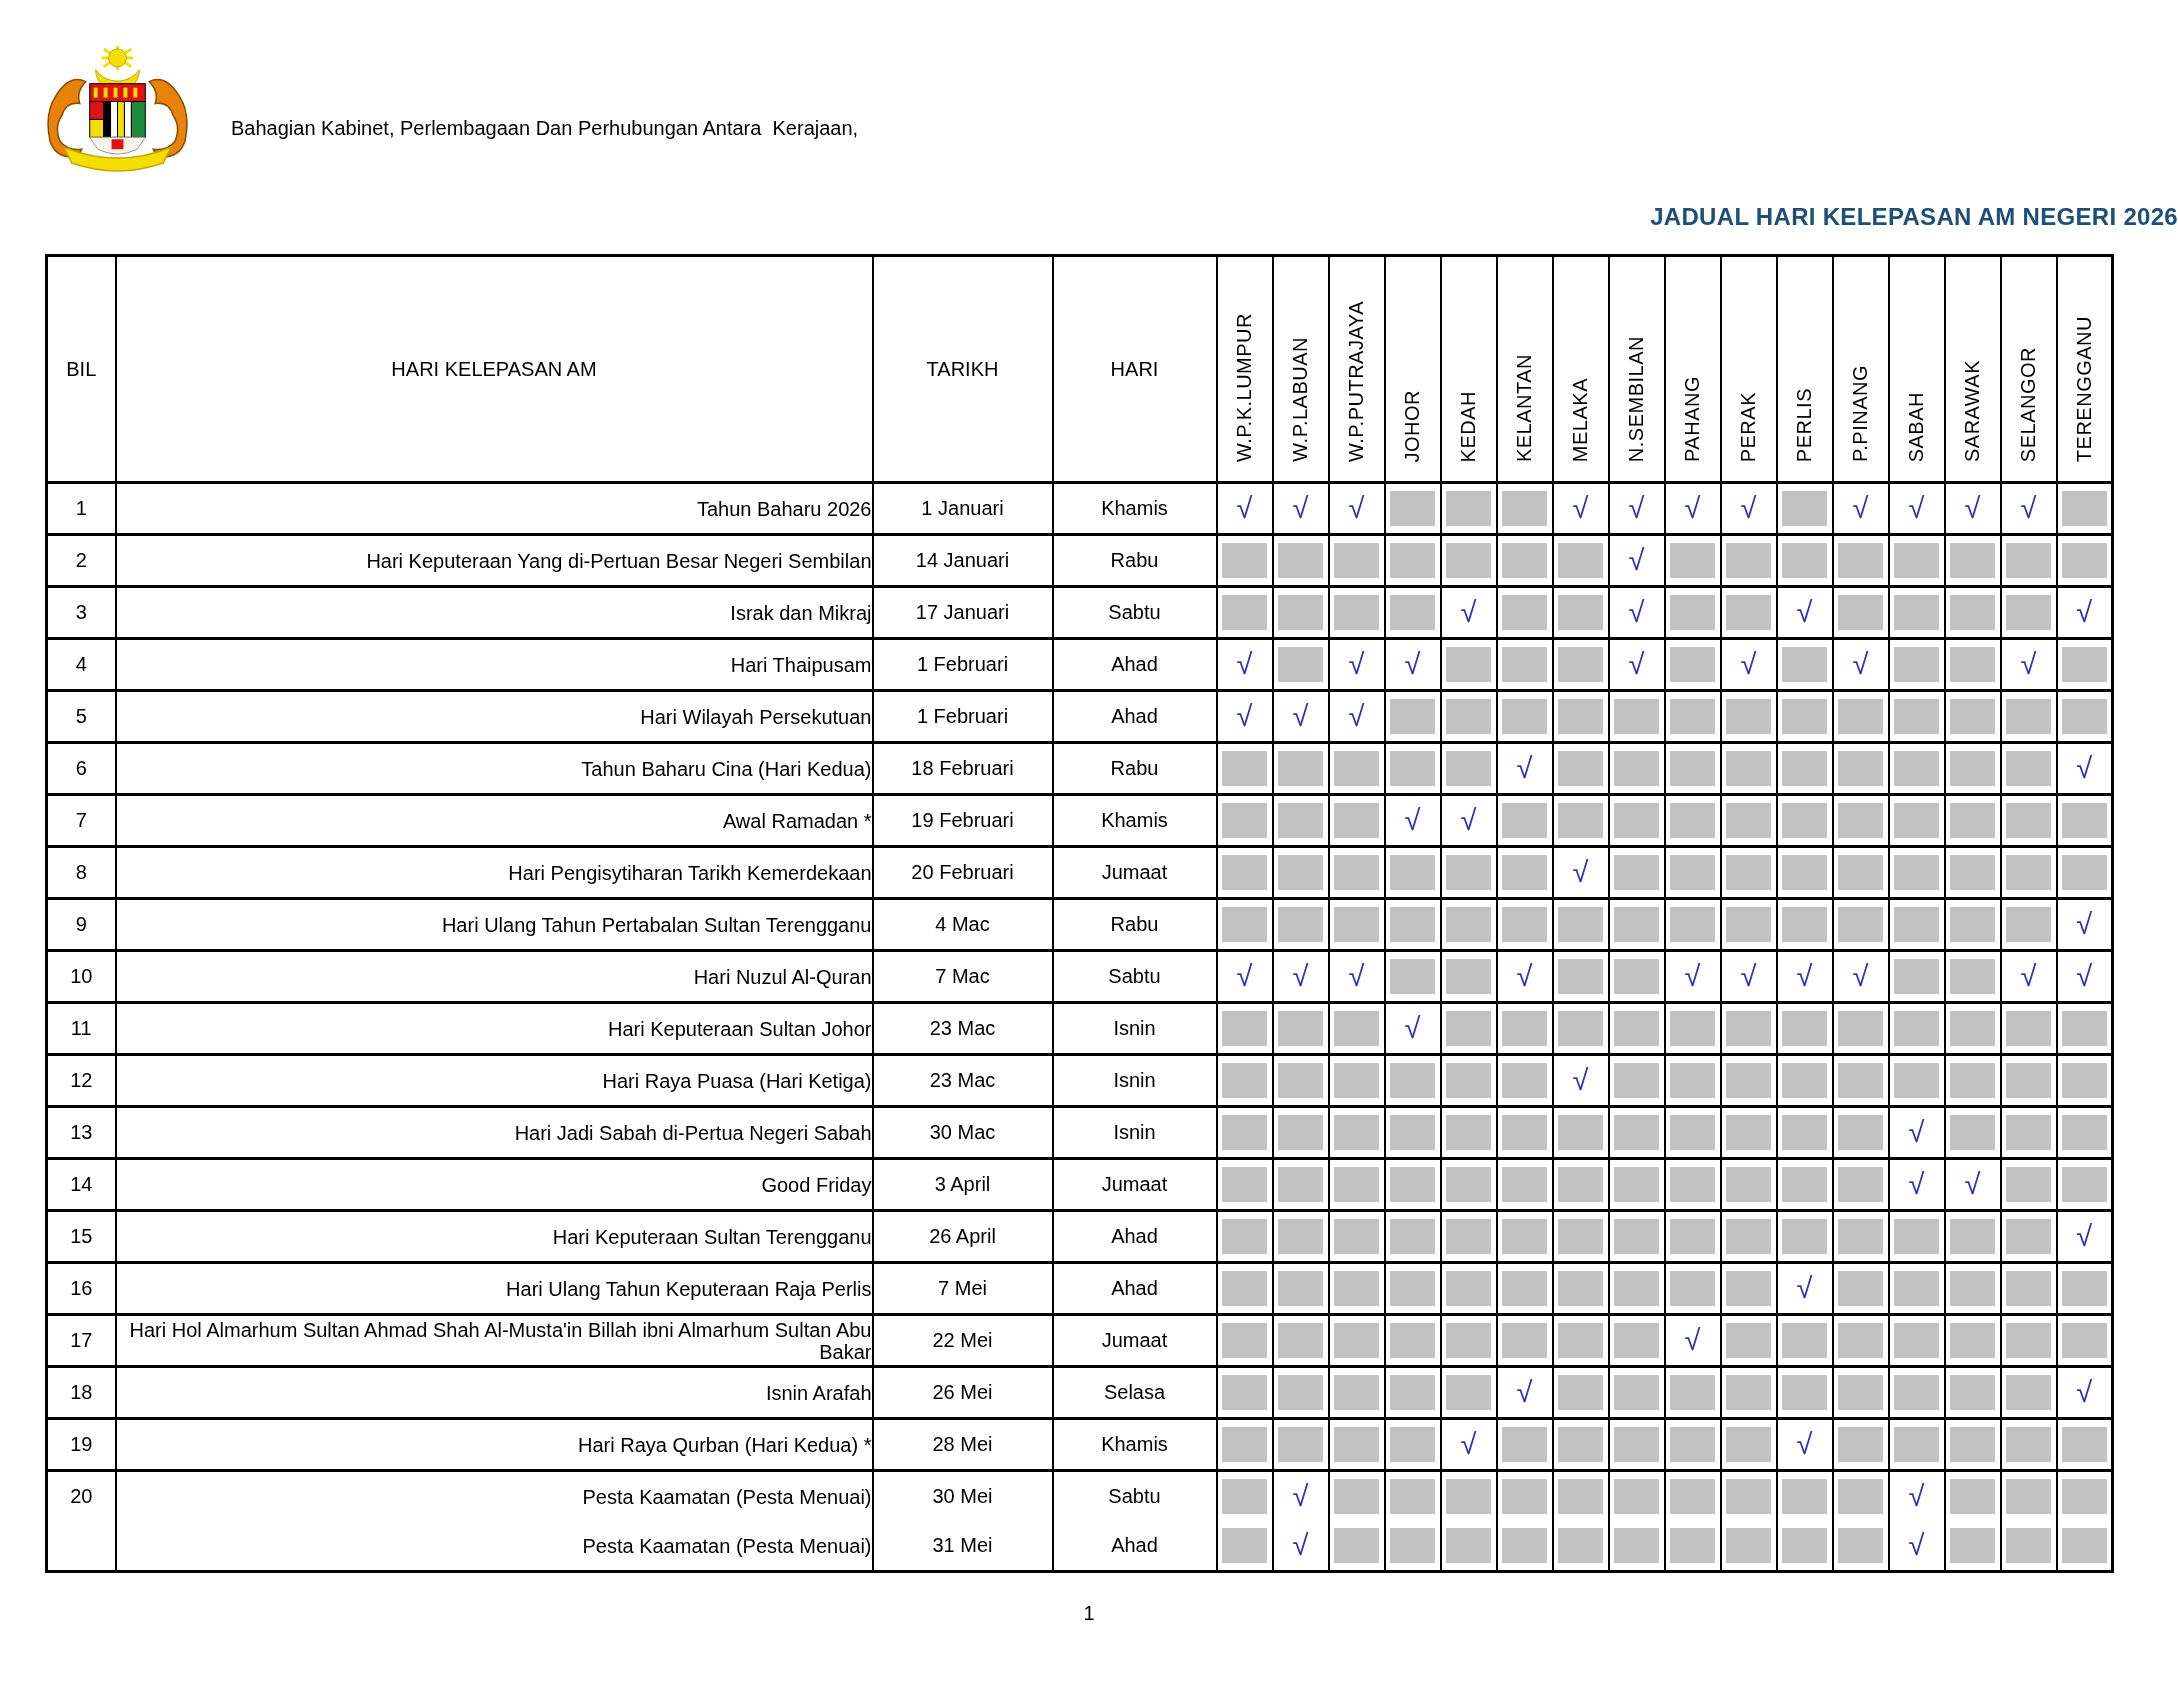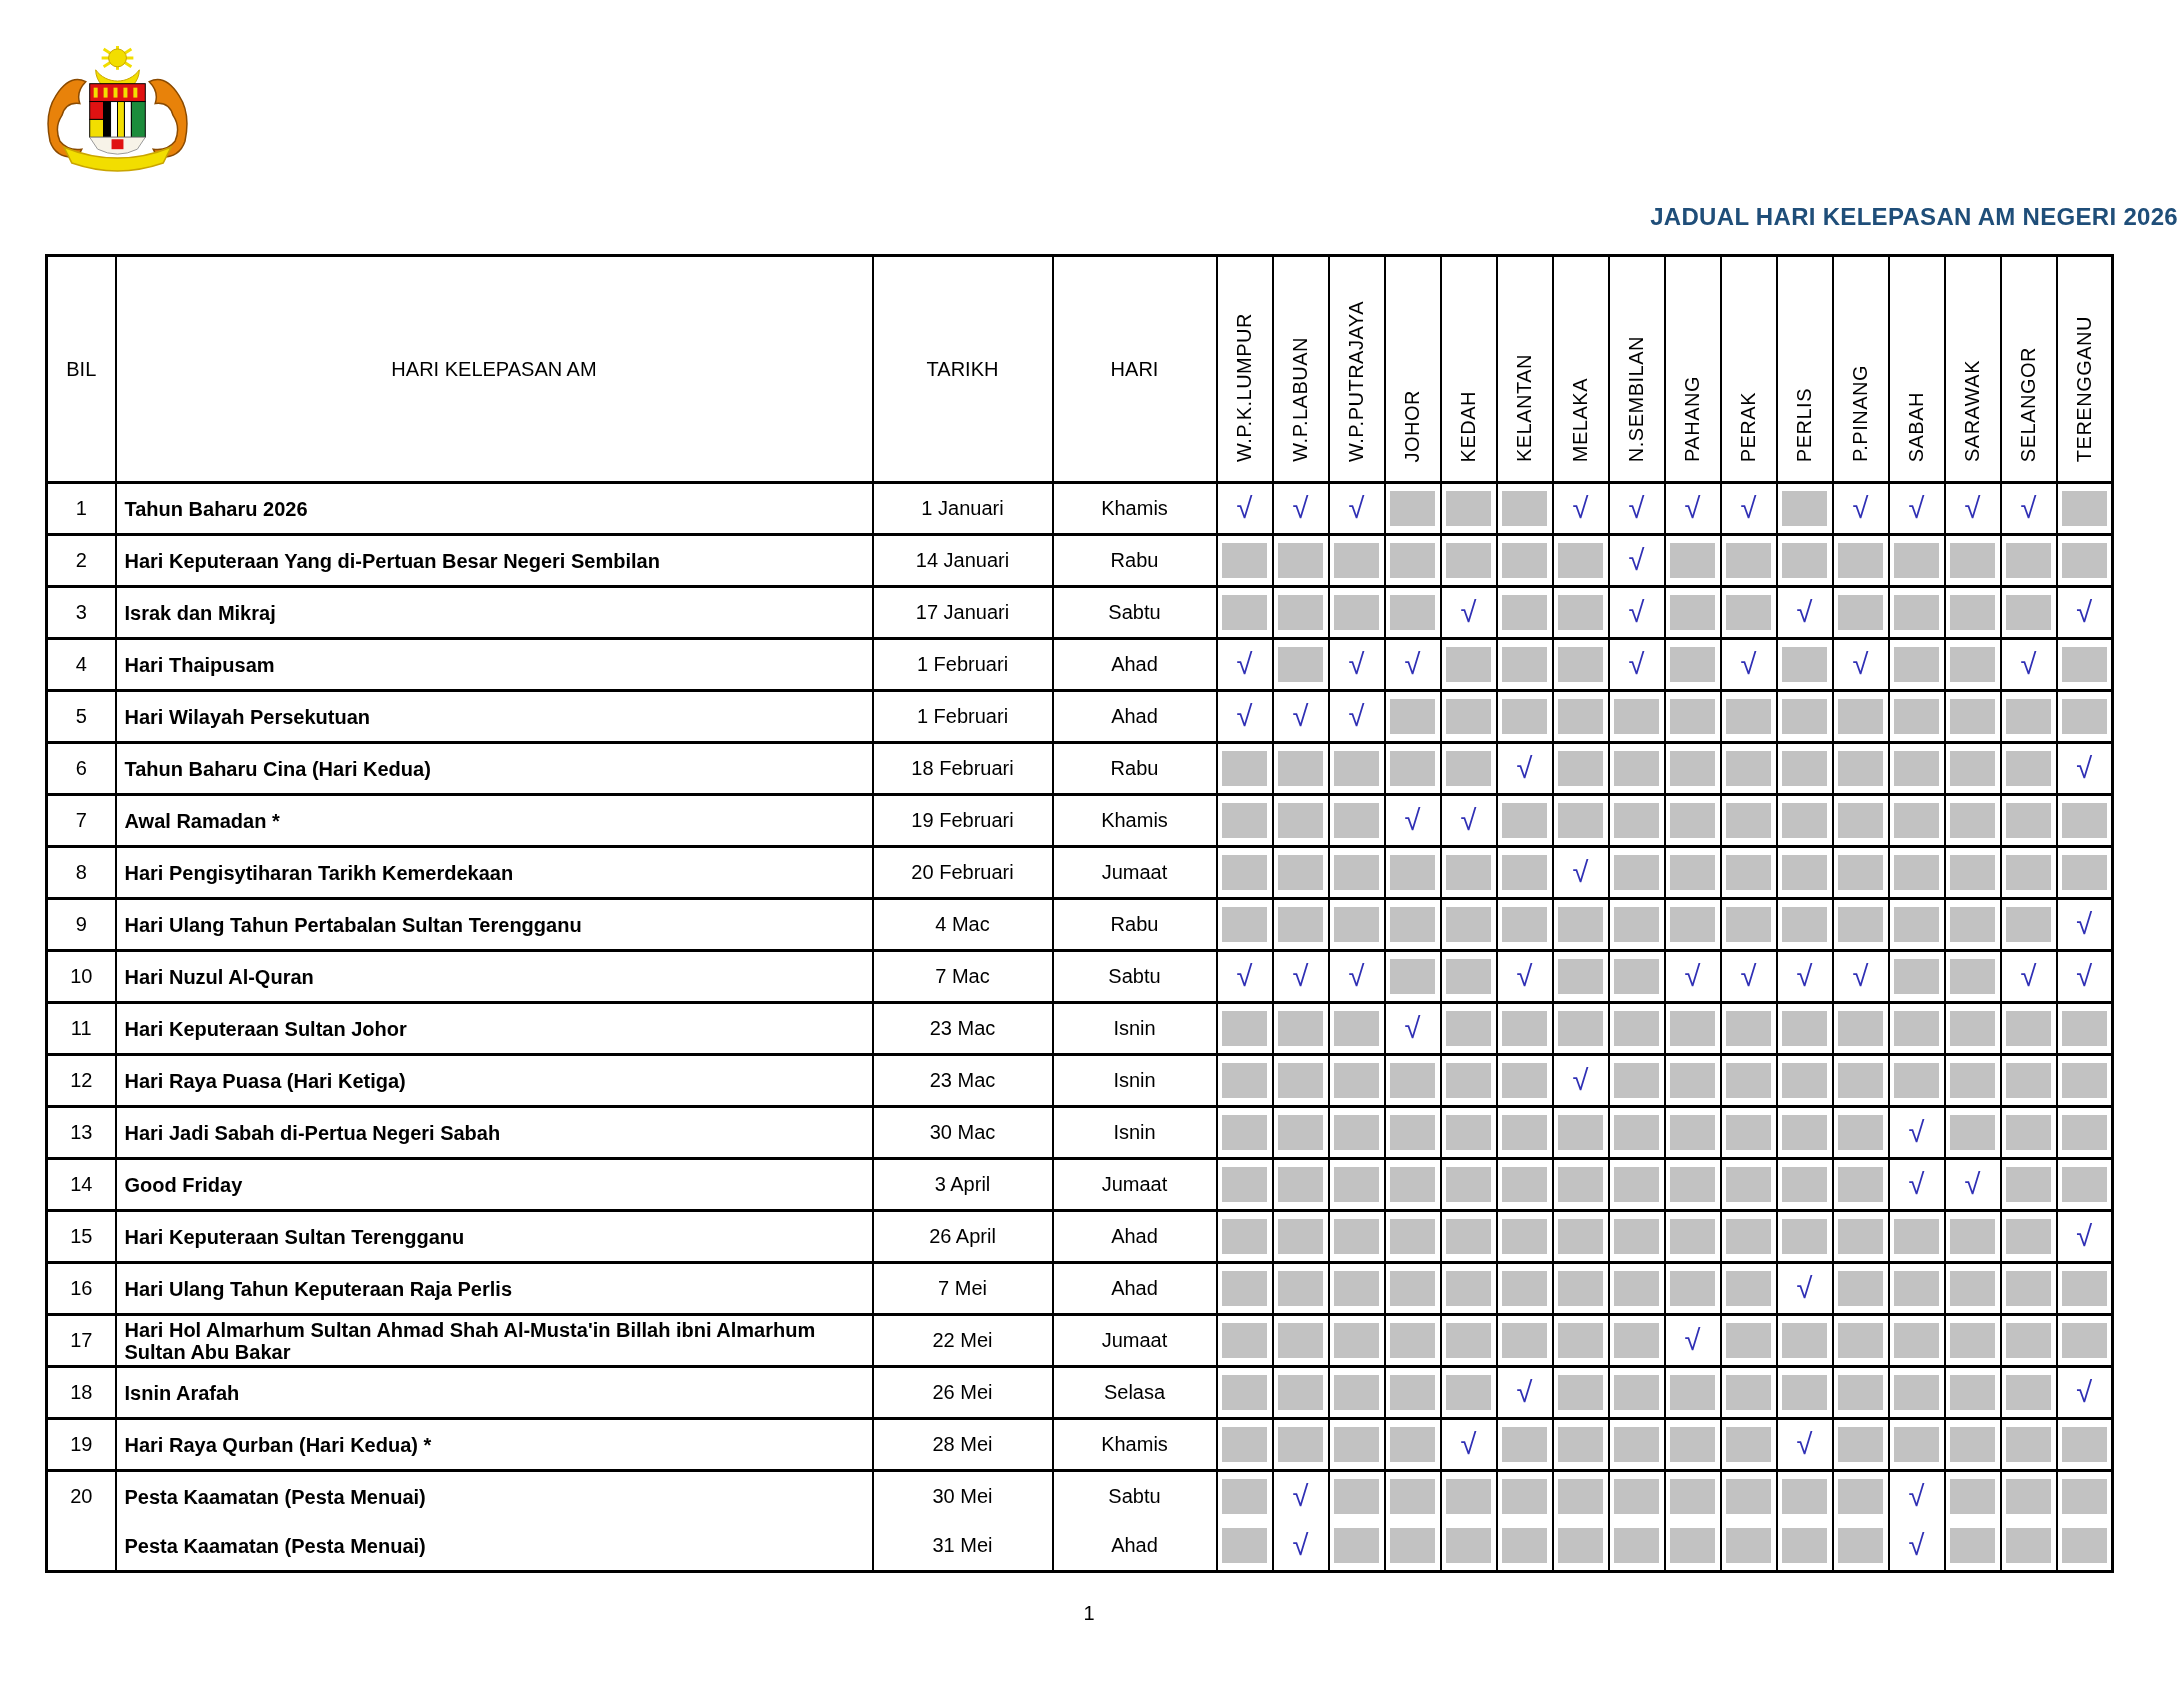--- a/index.html
+++ b/index.html
@@ -23,21 +23,21 @@
                       border:3px solid var(--line-color);}
   .holiday-table th,.holiday-table td{border-left:2px solid var(--line-color);border-right:2px solid var(--line-color);
                       border-top:3px solid var(--line-color);border-bottom:3px solid var(--line-color);
                       padding:0;font-weight:normal;}
   .holiday-table thead th{height:224px;font-size:20px;text-align:center;vertical-align:middle;}
   .holiday-table thead th.state{vertical-align:bottom;}
   .vert{display:inline-block;writing-mode:vertical-rl;transform:rotate(180deg);
         white-space:nowrap;font-size:20px;letter-spacing:0.5px;padding-top:14px;}
   .holiday-table tbody td{height:49px;font-size:20px;vertical-align:middle;}
   td.bil,td.date,td.day{text-align:center;}
-  td.holiday{text-align:left;padding-left:8px;line-height:22px;font-weight:bold;}
+  td.holiday{text-align:right;padding-left:8px;line-height:22px;}
   td.mark{text-align:center;}
   .check{color:var(--check-color);font-size:29px;line-height:1;display:inline-block;}
   .na-box{display:block;width:45px;height:35px;background:var(--na-color);margin:0 auto;}
   tr.group-start td{border-bottom:none;}
   tr.group-end td{border-top:none;}
 
   .page-number{position:absolute;left:0;top:1602px;width:2178px;text-align:center;font-size:20px;}
 </style>
 </head>
 <body>
@@ -76,20 +76,21 @@
       <rect x="79" y="58" width="7" height="36" fill="#fff"></rect>
       <rect x="86" y="58" width="14" height="36" fill="#1C8C3C"></rect>
     </g>
     <path d="M44 94 h56 l-8 12 q-20 10 -40 0 Z" fill="#F7F3E8" stroke="#999" stroke-width="1"></path>
     <rect x="66" y="96" width="12" height="10" fill="#E01212"></rect>
 
     <path d="M18 104 q54 22 108 0 l-8 16 q-46 16 -92 0 Z" fill="#F2DE00" stroke="#C9A400" stroke-width="1.5"></path>
   </svg>
 
   <div class="org-address">
+    <div>Bahagian Kabinet, Perlembagaan Dan Perhubungan Antara  Kerajaan,</div>
   </div>
 
   <div class="doc-title">JADUAL HARI KELEPASAN AM NEGERI 2026</div>
 
   <table class="holiday-table">
       <colgroup>
         <col style="width:69px">
         <col style="width:757px">
         <col style="width:180px">
         <col style="width:164px">

